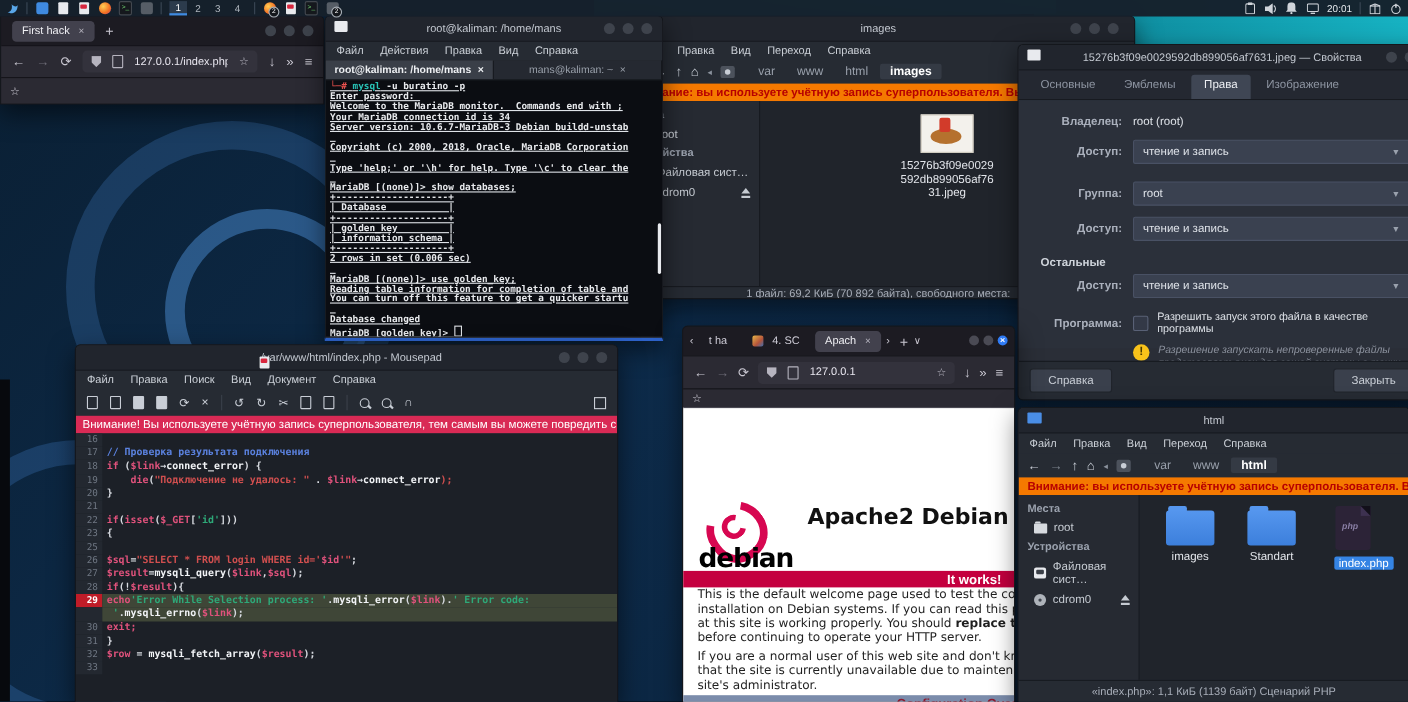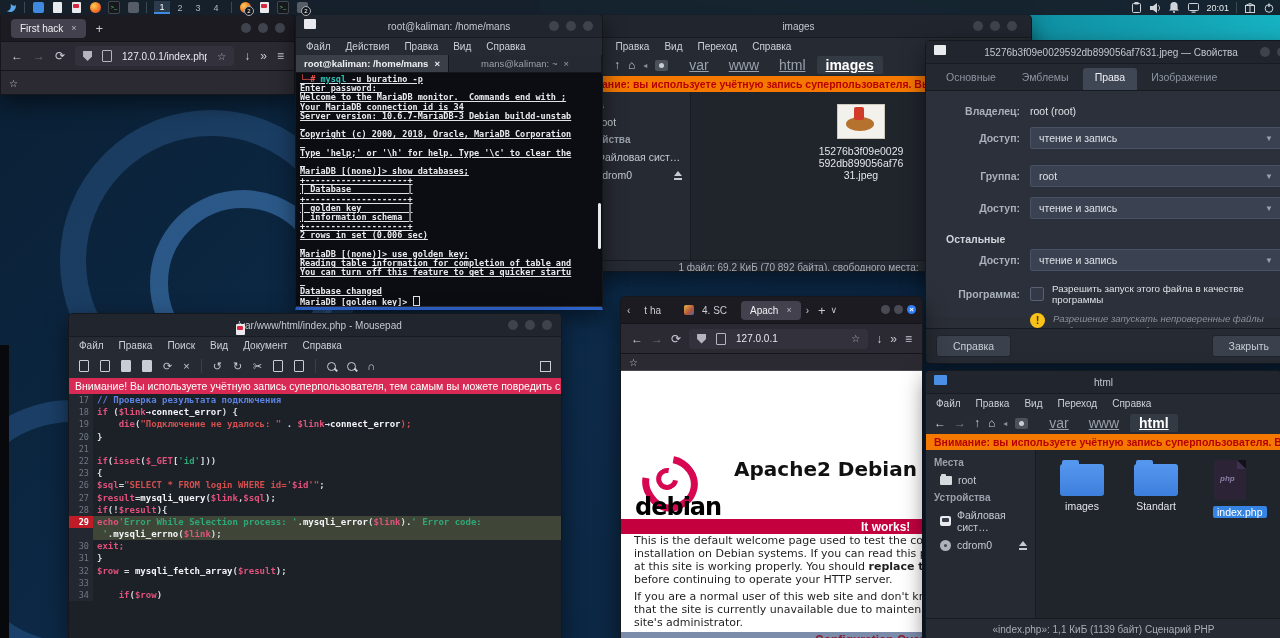--- a/index.html
+++ b/index.html
@@ -23,21 +23,21 @@
   .tb-ico{position:absolute;left:8px;top:4px;}
   .controls{position:absolute;right:9px;top:6px;display:flex;gap:7px;}
   .circ{width:10px;height:10px;border-radius:50%;background:#3e434c;}
   .circ.close-blue{background:#2f7bf6;color:#fff;font-size:8px;line-height:10px;text-align:center;font-weight:bold;}
   .menubar{display:flex;gap:15px;padding:0 10px;align-items:center;background:#262b33;color:#ccd1d8;font-size:10px;}
   .menu-item{cursor:default;}
   
   .toolbar{display:flex;align-items:center;gap:8px;padding:0 8px;background:#262b33;color:#c0c5cd;font-size:12px;}
   .tb-btn{font-size:12px;color:#c9ced6;}
   .pathbar{display:flex;align-items:center;gap:2px;margin-left:4px;}
-  .path-btn{padding:1px 9px;font-size:14px;color:#99a0ab;border-radius:2px;text-decoration:underline;}
+  .path-btn{padding:1px 9px;font-size:11px;color:#99a0ab;border-radius:2px;}
   .path-btn.active{color:#fff;font-weight:bold;background:#343a44;}
   .warnbar{background:#f57900;color:#b70000;font-size:10.5px;display:flex;align-items:center;
        padding:0 8px;white-space:nowrap;overflow:hidden;font-weight:bold;}
   .fm-body{display:flex;background:#20242b;}
   .fm-side{background:#262a32;border-right:1px solid #171a20;padding:4px 0;box-sizing:border-box;}
   .side-h{font-size:10px;font-weight:bold;color:#9aa1ad;padding:3px 8px;}
   .side-item{display:flex;align-items:center;gap:6px;font-size:10.5px;color:#c6cbd2;padding:3px 8px 3px 14px;position:relative;}
   .sb-folder{width:12px;height:9px;background:#d7dadf;border-radius:1px;position:relative;flex:none;}
   .sb-folder::before{content:"";position:absolute;top:-2px;left:1px;width:5px;height:2px;background:#d7dadf;border-radius:1px 1px 0 0;}
   .sb-drive{width:11px;height:10px;background:#e8eaee;border-radius:2px;position:relative;flex:none;}
@@ -473,20 +473,24 @@
         <span class="mp-ic">∩</span>
         <span class="mp-ic" style="margin-left: auto;">
           <span class="i-fs"></span>
         </span>
       </div>
     <div id="mp-warn">
       <span>Внимание! Вы используете учётную запись суперпользователя, тем самым вы можете повредить систему.</span>
     </div>
     <div id="mp-code">
         <div class="code-row">
+          <span class="gut">16</span>
+          <span class="cl"> </span>
+        </div>
+        <div class="code-row">
           <span class="gut">17</span>
           <span class="cl"><span class="seg-cm">// Проверка результата подключения</span></span>
         </div>
         <div class="code-row">
           <span class="gut">18</span>
           <span class="cl"><span class="seg-kw">if</span><span class="seg-pl"> (</span><span class="seg-kw">$link</span><span class="seg-pl">→</span><span class="seg-fn">connect_error</span><span class="seg-pl">) {</span></span>
         </div>
         <div class="code-row">
           <span class="gut">19</span>
           <span class="cl"><span class="seg-pl">    </span><span class="seg-kw">die</span><span class="seg-pl">(</span><span class="seg-st">"Подключение не удалось: "</span><span class="seg-pl"> . </span><span class="seg-kw">$link</span><span class="seg-pl">→</span><span class="seg-fn">connect_error</span><span class="seg-st">);</span></span>
@@ -499,20 +503,24 @@
           <span class="gut">21</span>
           <span class="cl"> </span>
         </div>
         <div class="code-row">
           <span class="gut">22</span>
           <span class="cl"><span class="seg-kw">if</span><span class="seg-pl">(</span><span class="seg-kw">isset</span><span class="seg-pl">(</span><span class="seg-kw">$_GET</span><span class="seg-pl">[</span><span class="seg-gs">'id'</span><span class="seg-pl">]))</span></span>
         </div>
         <div class="code-row">
           <span class="gut">23</span>
           <span class="cl"><span class="seg-pl">{</span></span>
+        </div>
+        <div class="code-row">
+          <span class="gut">25</span>
+          <span class="cl"> </span>
         </div>
         <div class="code-row">
           <span class="gut">26</span>
           <span class="cl"><span class="seg-kw">$sql</span><span class="seg-pl">=</span><span class="seg-st">"SELECT * FROM login WHERE id='</span><span class="seg-kw">$id</span><span class="seg-st">'"</span><span class="seg-pl">;</span></span>
         </div>
         <div class="code-row">
           <span class="gut">27</span>
           <span class="cl"><span class="seg-kw">$result</span><span class="seg-pl">=</span><span class="seg-fn">mysqli_query</span><span class="seg-pl">(</span><span class="seg-kw">$link</span><span class="seg-pl">,</span><span class="seg-kw">$sql</span><span class="seg-pl">);</span></span>
         </div>
         <div class="code-row">
@@ -535,24 +543,20 @@
           <span class="gut">31</span>
           <span class="cl"><span class="seg-pl">}</span></span>
         </div>
         <div class="code-row">
           <span class="gut">32</span>
           <span class="cl"><span class="seg-kw">$row</span><span class="seg-pl"> = </span><span class="seg-fn">mysqli_fetch_array</span><span class="seg-pl">(</span><span class="seg-kw">$result</span><span class="seg-pl">);</span></span>
         </div>
         <div class="code-row">
           <span class="gut">33</span>
           <span class="cl"> </span>
-        </div>
-        <div class="code-row">
-          <span class="gut">34</span>
-          <span class="cl"><span class="seg-pl">    </span><span class="seg-kw">if</span><span class="seg-pl">(</span><span class="seg-kw">$row</span><span class="seg-pl">)</span></span>
         </div>
       </div>
   </div>
 
   <div class="win" id="win-apache">
     <div class="ff-tabsrow" style="gap:5px;padding-left:6px;">
       <span class="nav-ic" style="font-size:10px">‹</span>
       <div class="ff-tab" style="background:transparent;color:#cdcbd6;max-width:44px;">
         <span>t ha</span>
       </div>

